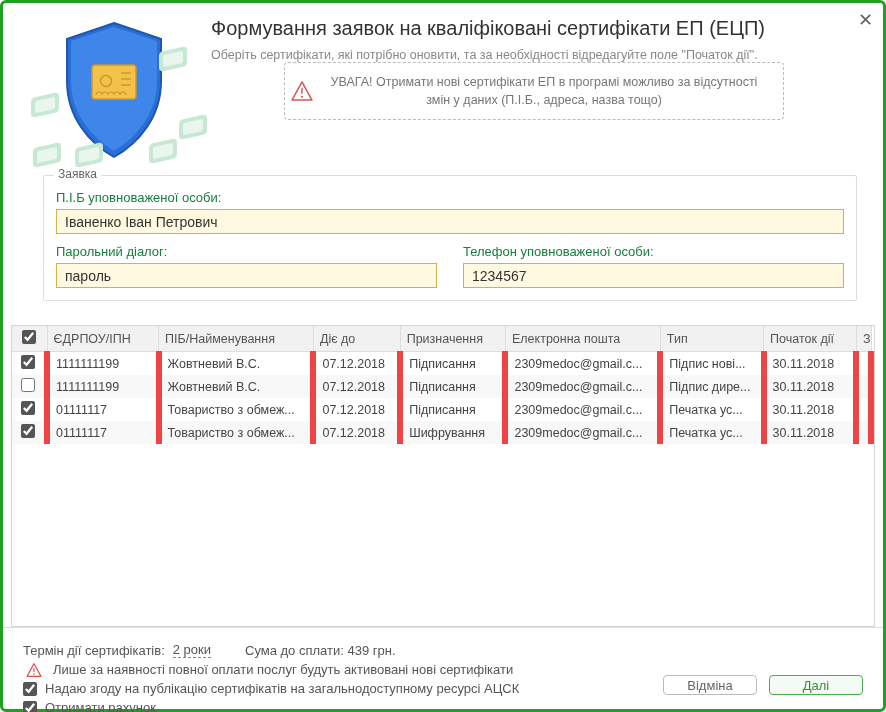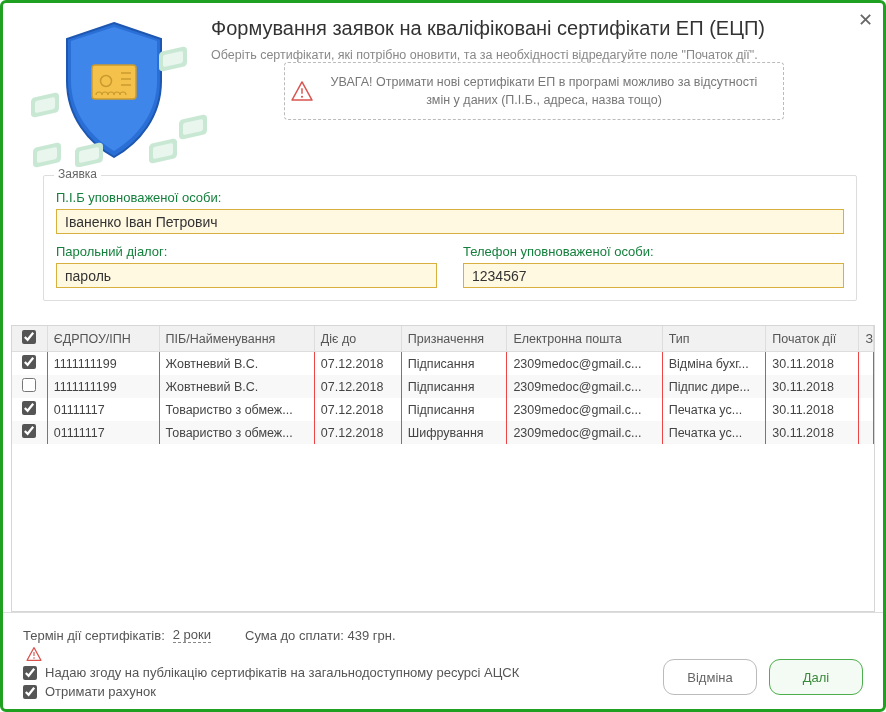--- a/index.html
+++ b/index.html
@@ -143,21 +143,21 @@
     padding: 4px 6px;
     border-right: 1px solid #ddd;
     border-bottom: 1px solid #ddd;
     white-space: nowrap;
     overflow: hidden;
   }
   td {
     padding: 3px 6px;
     color: #444;
     font-size: 12.5px;
-    border-right: 1px solid #ef4444;
+    border-right: 6px solid #ef4444;
     white-space: nowrap;
     overflow: hidden;
     text-overflow: ellipsis;
   }
   tr:nth-child(even) td { background: #f8f8f8; }
   .chk-h { width: 34px; text-align: center; }
   .chk-c { width: 34px; text-align: center; }
 
   .bottom {
     border-top: 1px solid #ddd;
@@ -166,22 +166,22 @@
     color: #555;
   }
   .bline { display: flex; align-items: center; gap: 8px; margin: 4px 0; }
   .dash-u { border-bottom: 1px dashed #888; }
   .btns {
     display: flex; gap: 12px; justify-content: flex-end;
     margin-top: -44px;
   }
   .btn {
     min-width: 94px;
-    height: 36px;
-    border-radius: 11px;
+    height: 20px;
+    border-radius: 4px;
     font-size: 13px;
     cursor: pointer;
     display: inline-flex;
     align-items: center;
     justify-content: center;
   }
   .btn-cancel {
     border: 1px solid #bbb;
     background: #fff;
     color: #666;
@@ -281,21 +281,21 @@
         </tr>
       </thead>
       <tbody id="grid-body">
           <tr>
             <td class="chk-c"><input type="checkbox" checked="" style=""></td>
             <td>1111111199</td>
             <td>Жовтневий В.С.</td>
             <td>07.12.2018</td>
             <td>Підписання</td>
             <td>2309medoc@gmail.c...</td>
-            <td>Відміна бухг...</td>
+            <td>Підпис нові...</td>
             <td>30.11.2018</td>
             <td></td>
           </tr>
           <tr>
             <td class="chk-c"><input type="checkbox" style=""></td>
             <td>1111111199</td>
             <td>Жовтневий В.С.</td>
             <td>07.12.2018</td>
             <td>Підписання</td>
             <td>2309medoc@gmail.c...</td>
@@ -335,20 +335,21 @@
       <span class="dash-u">2 роки</span>
       <span style="width:18px"></span>
       <span>Сума до сплати: 439 грн.</span>
     </div>
     <div class="bline">
       <svg class="tri-icon" style="width:16px;height:14px" viewBox="0 0 24 22">
         <path d="M12 1 L23 21 H1 Z" fill="none" stroke="#d9534f" stroke-width="1.8" stroke-linejoin="round"></path>
         <line x1="12" y1="8" x2="12" y2="14" stroke="#d9534f" stroke-width="1.8"></line>
         <circle cx="12" cy="17.3" r="1.3" fill="#d9534f"></circle>
       </svg>
+      <span>Лише за наявності повної оплати послуг будуть активовані нові сертифікати</span>
     </div>
     <div class="bline">
       <input type="checkbox" id="cb-consent" checked="" style="">
       <span>Надаю згоду на публікацію сертифікатів на загальнодоступному ресурсі АЦСК</span>
     </div>
     <div class="bline">
       <input type="checkbox" id="cb-invoice" checked="" style="">
       <span>Отримати рахунок</span>
     </div>
     <div class="btns">

